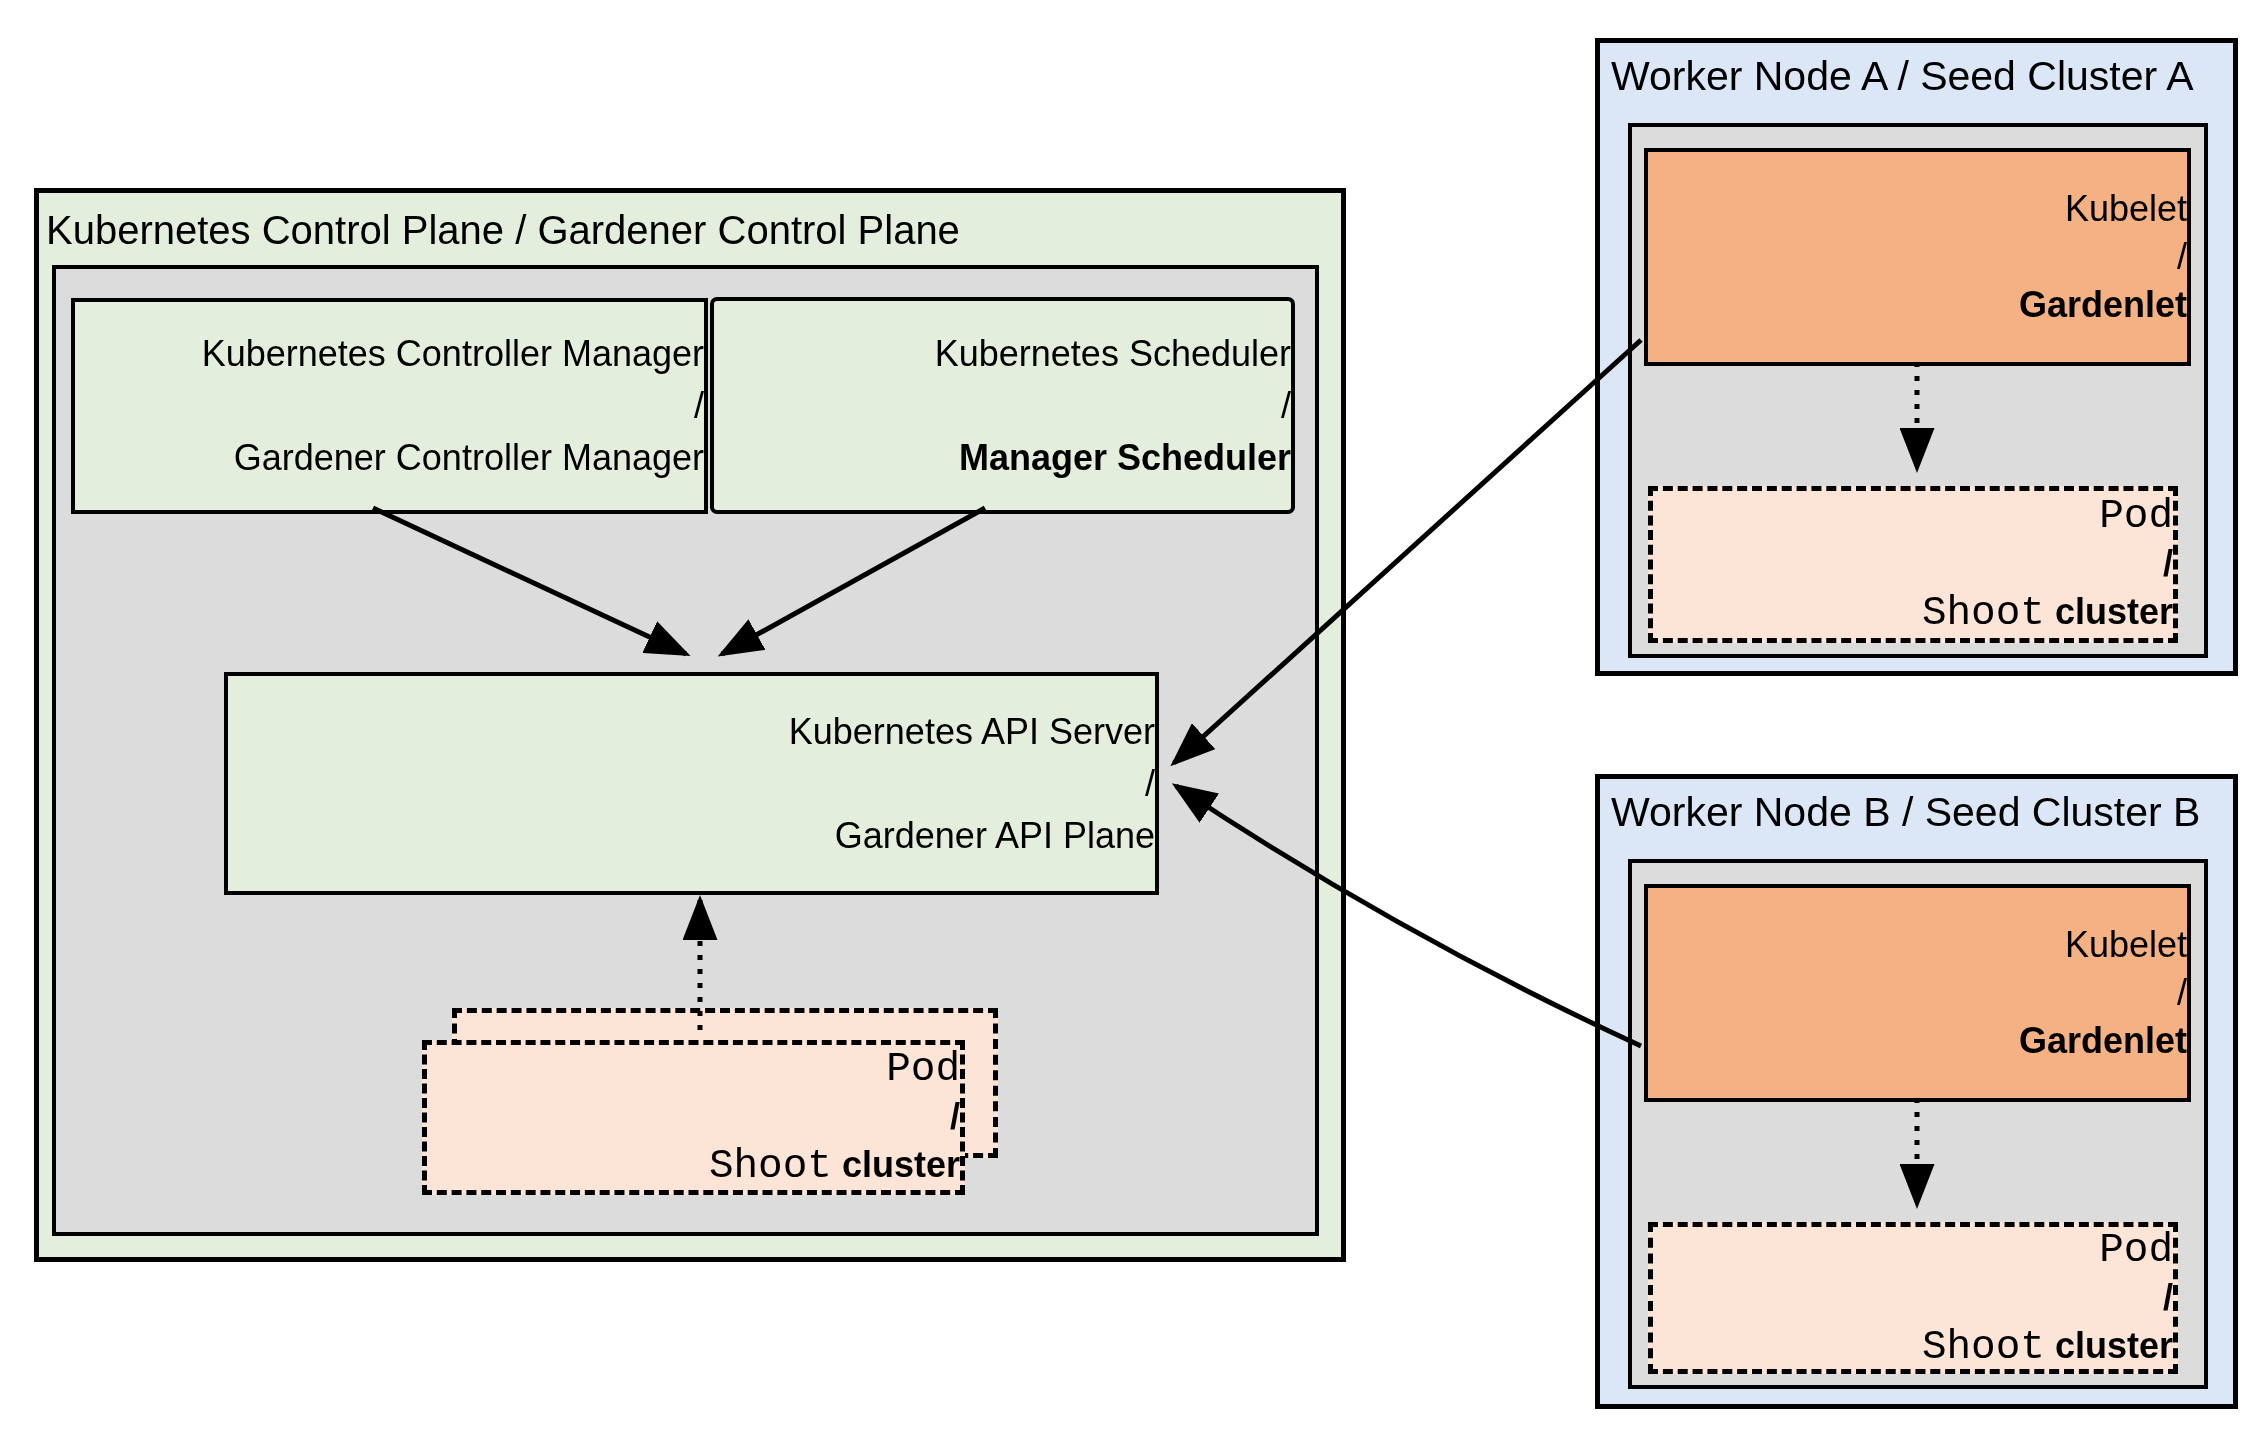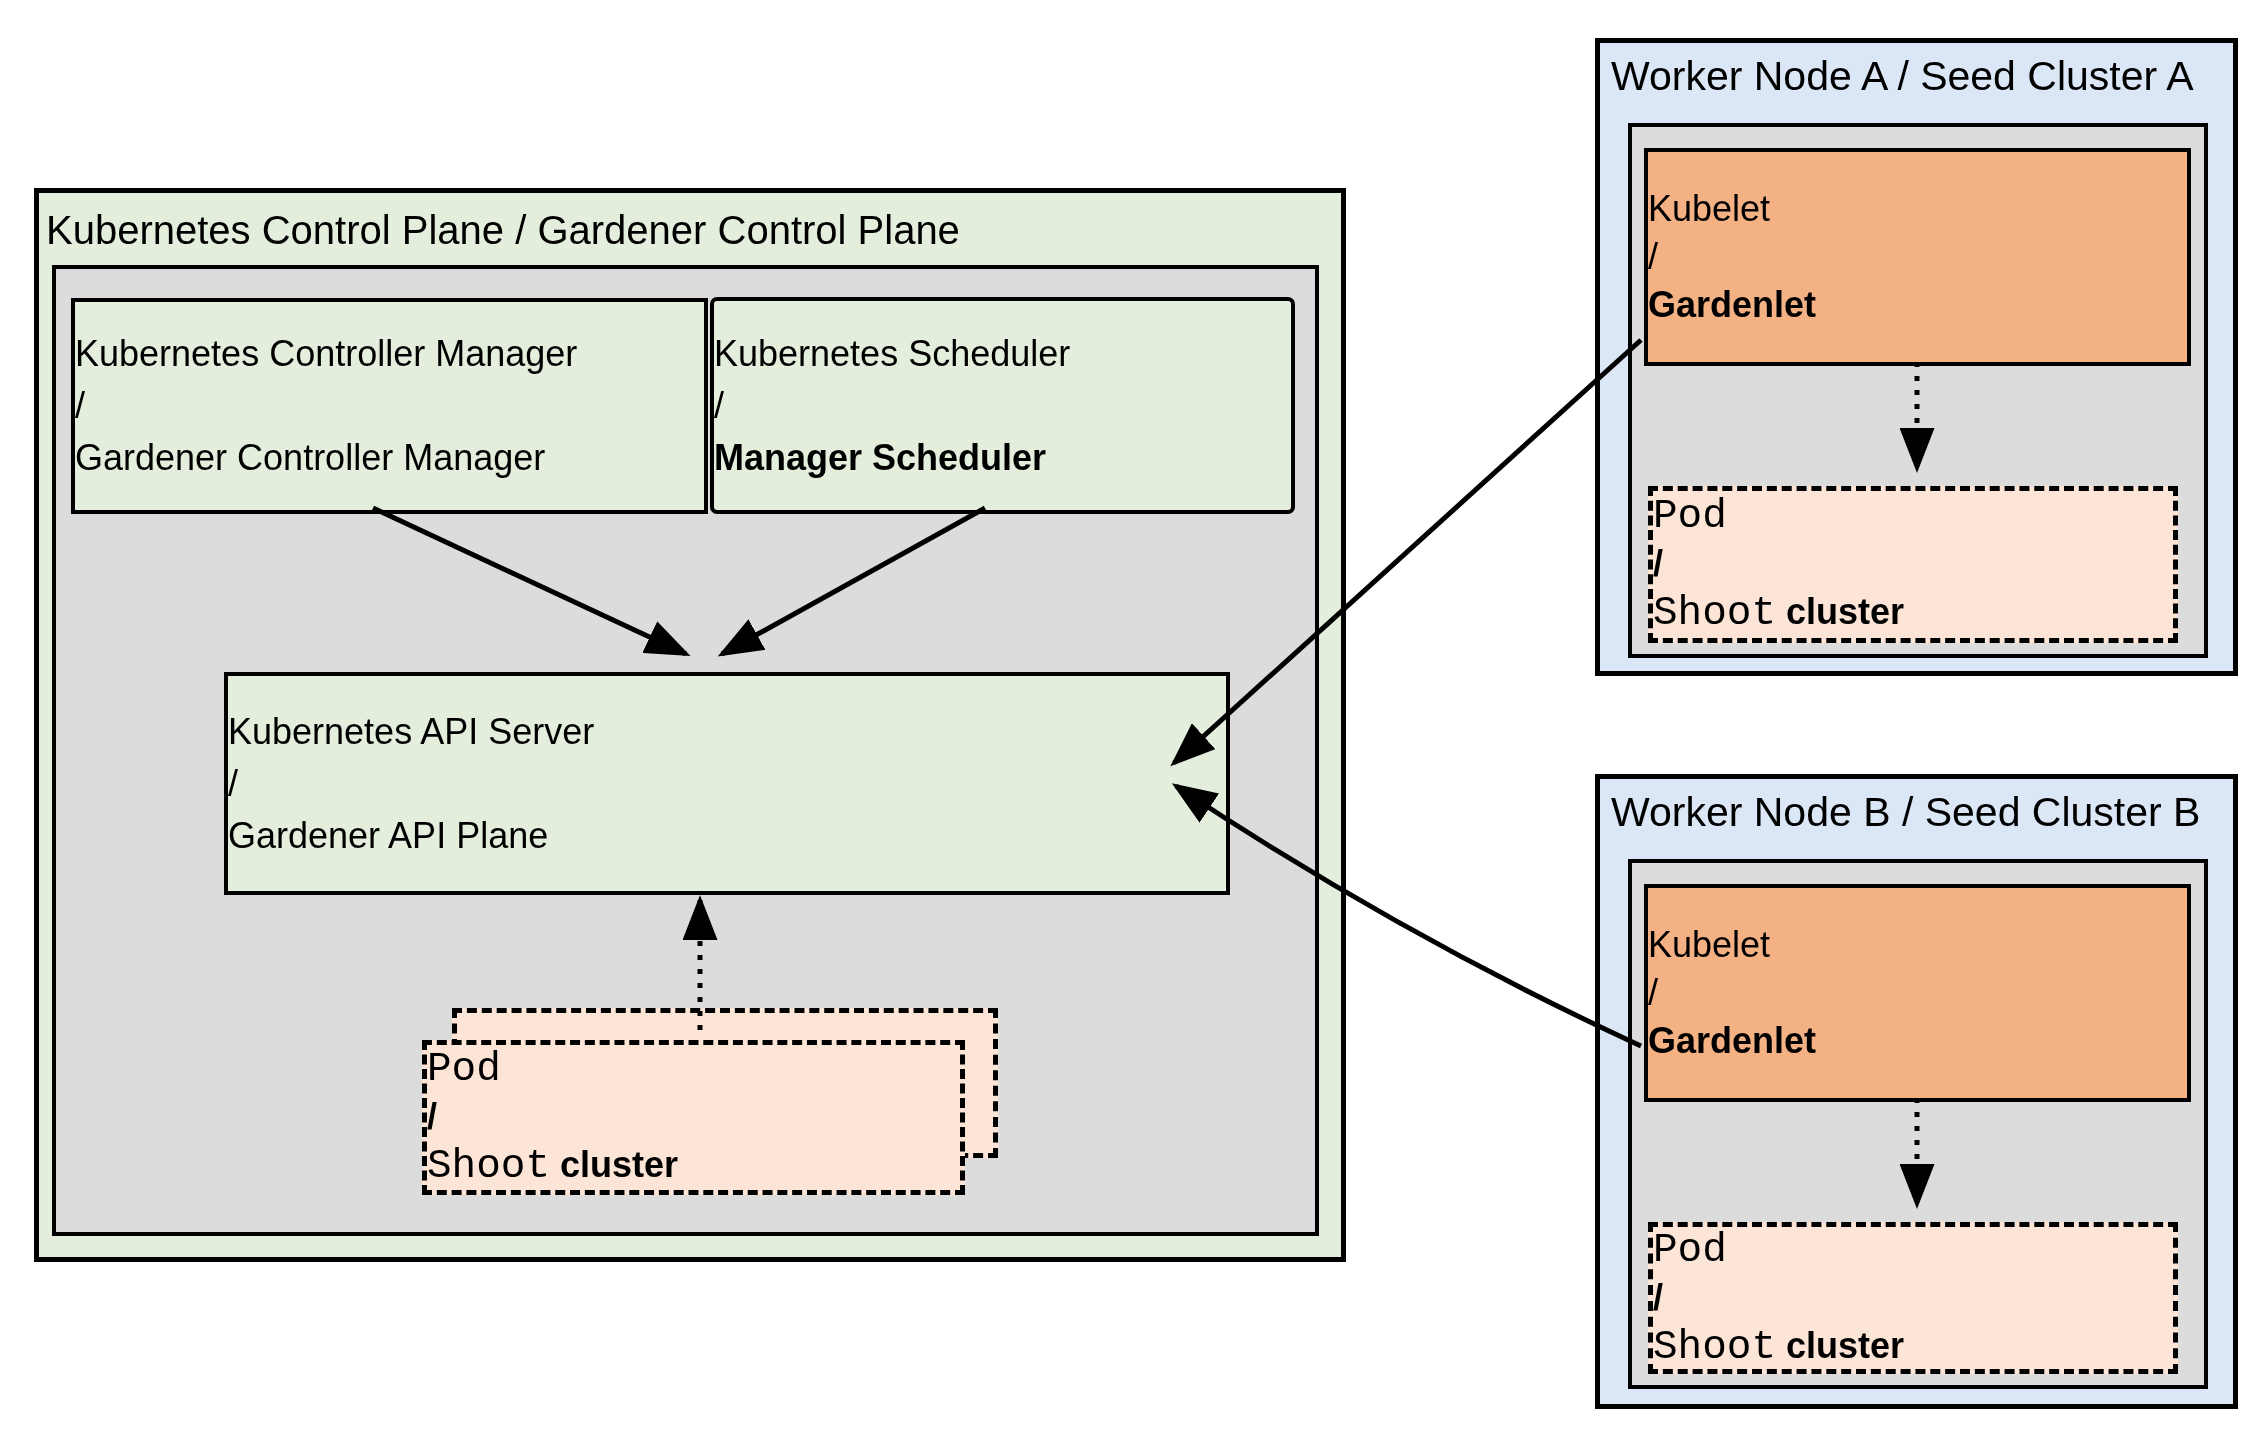--- a/index.html
+++ b/index.html
@@ -24,21 +24,21 @@
   .box-thick{border:5px solid var(--line-color);}
   .green{background:var(--green-fill);}
   .gray{background:var(--gray-fill);}
   .blue{background:var(--blue-fill);}
   .orange{background:var(--orange-fill);}
   .peach{background:var(--peach-fill);}
   .dashed{border:5px dashed var(--line-color);}
   .label-stack{
     position:absolute;inset:0;
     display:flex;flex-direction:column;
-    align-items:flex-start;justify-content:center;
+    align-items:flex-end;justify-content:center;
     text-align:center;
   }
   .ln{font-size:36px;line-height:52px;white-space:nowrap;}
   .ln-sm{font-size:36px;line-height:48px;white-space:nowrap;}
   .bold{font-weight:bold;}
   .mono{font-family:"Liberation Mono", monospace;font-size:41px;}
   .plane-title{
     font-size:40px;line-height:56px;white-space:nowrap;
   }
   .node-title{
@@ -71,21 +71,21 @@
   </div>
 
   <div class="abs box green" style="left:710px;top:289px;width:585px;height:217px;border-radius:7px;">
     <div class="label-stack">
       <div class="ln">Kubernetes Scheduler</div>
       <div class="ln">/</div>
       <div class="ln bold">Manager Scheduler</div>
     </div>
   </div>
 
-  <div class="abs box green" style="left:224px;top:664px;width:1006px;height:223px;">
+  <div class="abs box green" style="left:224px;top:664px;width:935px;height:223px;">
     <div class="label-stack">
       <div class="ln">Kubernetes API Server</div>
       <div class="ln">/</div>
       <div class="ln">Gardener API Plane</div>
     </div>
   </div>
 
   <div class="abs dashed peach" style="left:452px;top:1000px;width:546px;height:150px;"></div>
 
   <div class="abs dashed peach" style="left:422px;top:1032px;width:543px;height:155px;">

